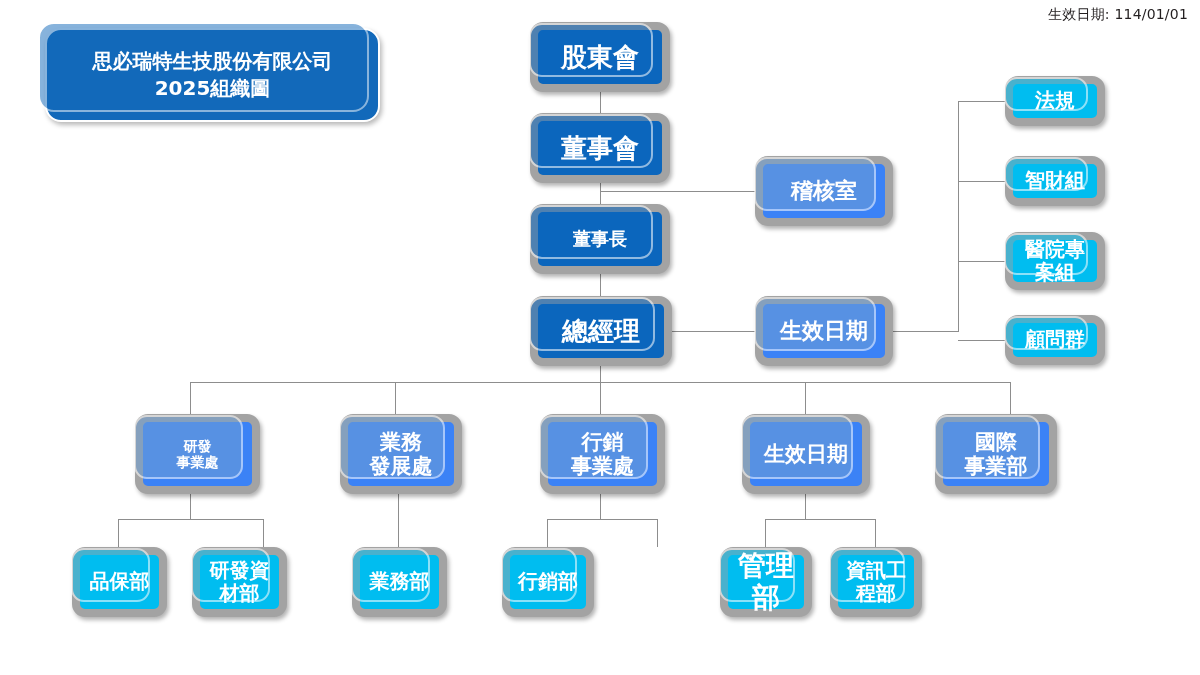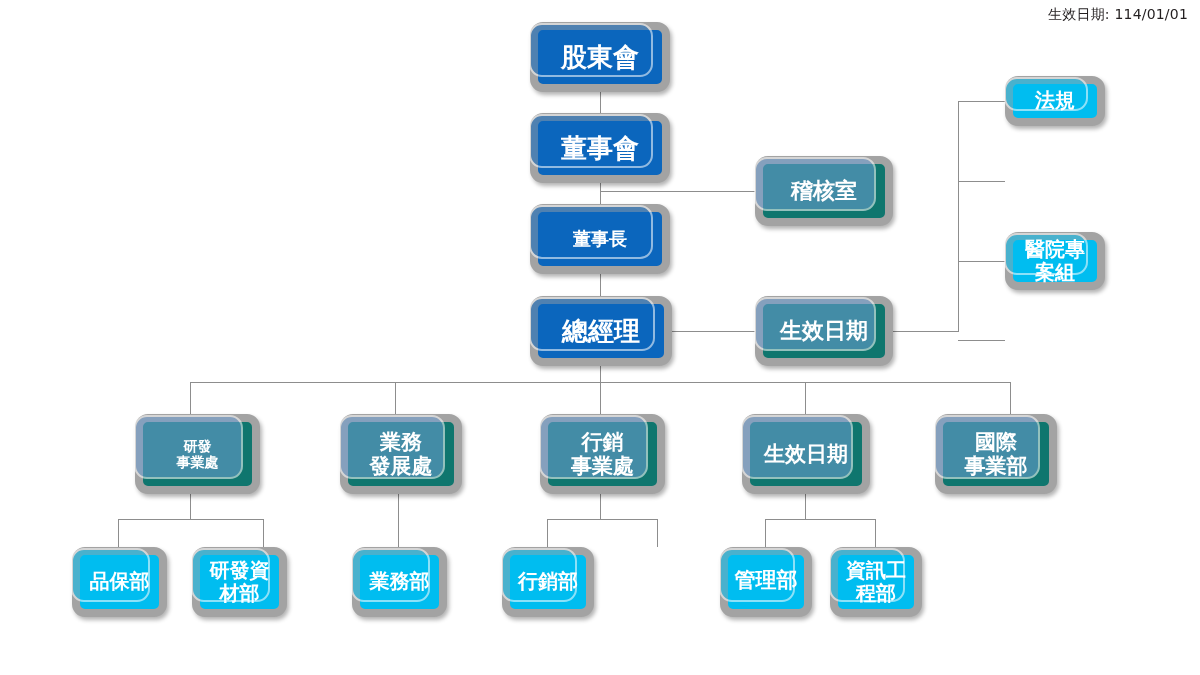--- a/index.html
+++ b/index.html
@@ -66,21 +66,21 @@
     bottom: 7px;
     border-radius: 13px;
     background: inherit;
     opacity: 0.55;
     border: 2px solid #ffffff;
     z-index: -1;
     box-sizing: border-box;
   }
 
   .node.dark  { background: #0b66bd; }
-  .node.mid   { background: #0f766e; }
+  .node.mid   { background: #3b82f6; }
   .node.cyan  { background: #00bdf0; }
 
   .node.dark::before { background: #0b66bd; }
   .node.mid::before  { background: #6e9ed4; }
   .node.cyan::before { background: #00bdf0; }
 
   
   .title-box {
     position: absolute;
     left: 45px;
@@ -118,20 +118,22 @@
     z-index: -1;
   }
 </style>
 </head>
 <body>
 
 <div id="chart-root">
 
   <div class="eff-date">生效日期: 114/01/01</div>
 
+  <div class="title-box">思必瑞特生技股份有限公司
+2025組織圖</div>
 
   <div class="line v" style="left:600px; top:91px; height:30px;"></div>
 
   <div class="line v" style="left:600px; top:182px; height:30px;"></div>
 
   <div class="line h" style="left:600px; top:191px; width:155px;"></div>
 
   <div class="line v" style="left:600px; top:273px; height:30px;"></div>
 
   <div class="line h" style="left:672px; top:331px; width:83px;"></div>
@@ -176,24 +178,26 @@
   <div class="node dark" style="left:530px; top:204px; width:140px; height:70px; font-size:18px;">董事長</div>
 
   <div class="node dark" style="left:530px; top:296px; width:142px; height:70px; font-size:26px;">總經理</div>
 
   <div class="node mid" style="left:755px; top:156px; width:138px; height:70px; font-size:22px;">稽核室</div>
 
   <div class="node mid" style="left:755px; top:296px; width:138px; height:70px; font-size:22px;">生效日期</div>
 
   <div class="node cyan" style="left:1005px; top:76px; width:100px; height:50px; font-size:20px;">法規</div>
 
+  <div class="node cyan" style="left:1005px; top:156px; width:100px; height:50px; font-size:20px;">智財組</div>
 
   <div class="node cyan" style="left:1005px; top:232px; width:100px; height:58px; font-size:20px;text-align:center;">醫院專
 案組</div>
 
+  <div class="node cyan" style="left:1005px; top:315px; width:100px; height:50px; font-size:20px;">顧問群</div>
 
   <div class="node mid" style="left:135px; top:414px; width:125px; height:80px; font-size:14px;">研發
 事業處</div>
 
   <div class="node mid" style="left:340px; top:414px; width:122px; height:80px; font-size:21px;">業務
 發展處</div>
 
   <div class="node mid" style="left:540px; top:414px; width:125px; height:80px; font-size:21px;">行銷
 事業處</div>
 
@@ -205,18 +209,18 @@
   <div class="node cyan" style="left:72px; top:547px; width:95px; height:70px; font-size:20px;">品保部</div>
 
   <div class="node cyan" style="left:192px; top:547px; width:95px; height:70px; font-size:20px;">研發資
 材部</div>
 
   <div class="node cyan" style="left:352px; top:547px; width:95px; height:70px; font-size:20px;">業務部</div>
 
   <div class="node cyan" style="left:502px; top:547px; width:92px; height:70px; font-size:20px;">行銷部</div>
 
 
-  <div class="node cyan" style="left:720px; top:547px; width:92px; height:70px; font-size:21px;font-family:Liberation Mono, monospace;">管理部</div>
+  <div class="node cyan" style="left:720px; top:547px; width:92px; height:70px; font-size:28px;">管理部</div>
 
   <div class="node cyan" style="left:830px; top:547px; width:92px; height:70px; font-size:20px;">資訊工
 程部</div>
 
 </div>
 
 </body></html>

